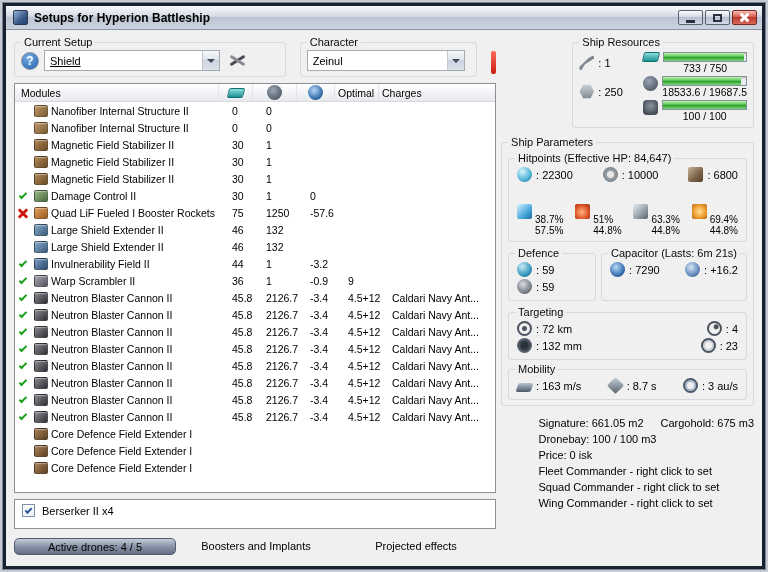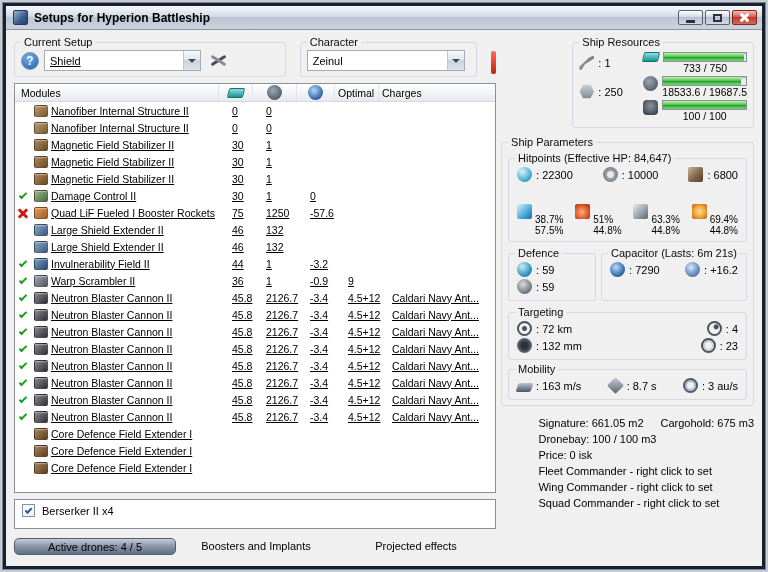--- a/index.html
+++ b/index.html
@@ -41,41 +41,41 @@
   .cs-row { display:flex; align-items:center; gap:5px; }
   .help-btn { width:18px; height:18px; flex:none; border:1px solid #8a94a4; border-radius:9px;
               background:radial-gradient(circle at 40% 30%,#7ab0e8,#1d5dae); color:#fff; font-weight:bold;
               font-size:12px; display:flex; align-items:center; justify-content:center; }
   .combo { display:flex; align-items:center; height:21px; border:1px solid #a6acb4; background:#fff; }
   .combo .cv { flex:1; padding:0 5px; white-space:nowrap; overflow:hidden; }
   .combo .arrow-btn { width:17px; align-self:stretch; border-left:1px solid #c2c8d0;
               background:linear-gradient(#f6f8fa,#dee4ec 50%,#ccd4e0 50%,#dce2ea);
               display:flex; align-items:center; justify-content:center; }
   .combo .arr { width:0; height:0; border-left:4px solid transparent; border-right:4px solid transparent; border-top:4px solid #404a56; }
-  .setup-combo { width:157px;text-decoration:underline; }
+  .setup-combo { width:176px;text-decoration:underline; }
   .char-group { width:180px; }
   .char-combo { width:158px; }
   .tools-btn { width:26px; height:20px; border:none; background:transparent; position:relative; flex:none; }
   .wrench { position:absolute; left:4px; top:8px; width:17px; height:3px; background:#4a4a52; border-radius:2px; transform:rotate(-32deg); }
   .wrench2 { position:absolute; left:4px; top:8px; width:17px; height:3px; background:#8a8a94; border-radius:2px; transform:rotate(32deg); }
   .alert-bar { width:5px; height:23px; margin-top:11px; border-radius:2px; background:linear-gradient(#ff6a5a,#c81e10); flex:none; }
 
   
   .modules-panel { margin-top:6px; height:410px; border:1px solid #8a8f98; background:#fff; overflow:hidden; font-size:10.5px; }
   .mod-header { height:18px; display:flex; align-items:center;
                 background:linear-gradient(#ffffff,#f1f2f5 60%,#e7e9ee); border-bottom:1px solid #d8dade; }
   .hc { height:100%; display:flex; align-items:center; border-right:1px solid #e3e5e9; padding:0 3px; }
   .h-name { width:204px; padding-left:6px; }
   .h-cpu { width:34px; justify-content:center; }
   .h-pg { width:44px; justify-content:center; }
   .h-cap { width:38px; justify-content:center; }
   .h-opt { width:44px; }
   .h-chg { flex:1; border-right:none; }
   .mod-body { overflow:hidden; }
-  .mod-row { height:17px; display:flex; align-items:center;text-decoration:underline; }
+  .mod-row { height:17px; display:flex; align-items:center; }
   .c-status { width:16px; flex:none; display:flex; justify-content:center; }
   .c-icon { width:20px; flex:none; display:flex; justify-content:center; }
   .c-name { width:178px; flex:none; white-space:nowrap; overflow:hidden; }
   .c-cpu { width:34px; flex:none; padding-left:3px; }
   .c-pg { width:44px; flex:none; padding-left:3px; }
   .c-cap { width:38px; flex:none; padding-left:3px; }
   .c-opt { width:44px; flex:none; padding-left:3px; }
   .c-chg { flex:1; white-space:nowrap; overflow:hidden; padding-left:3px; }
   .mi { width:14px; height:12px; border-radius:2px; border:1px solid rgba(20,20,20,.4); box-shadow:inset 0 1px 1px rgba(255,255,255,.4); }
   .mi-nanofiber { background:linear-gradient(135deg,#c09a6a,#7a5a30); }
@@ -782,18 +782,18 @@
         </fieldset>
       </fieldset>
 
       <div class="info-lines">
         <div class="info-row">
           <span>Signature: 661.05 m2</span><span>Cargohold: 675 m3</span>
         </div>
         <div>Dronebay: 100 / 100 m3</div>
         <div>Price: 0 isk</div>
         <div>Fleet Commander - right click to set</div>
+        <div>Squad Commander - right click to set</div>
         <div>Wing Commander - right click to set</div>
-        <div>Squad Commander - right click to set</div>
       </div>
     </div>
   </div>
 </div>
 
 </body></html>

